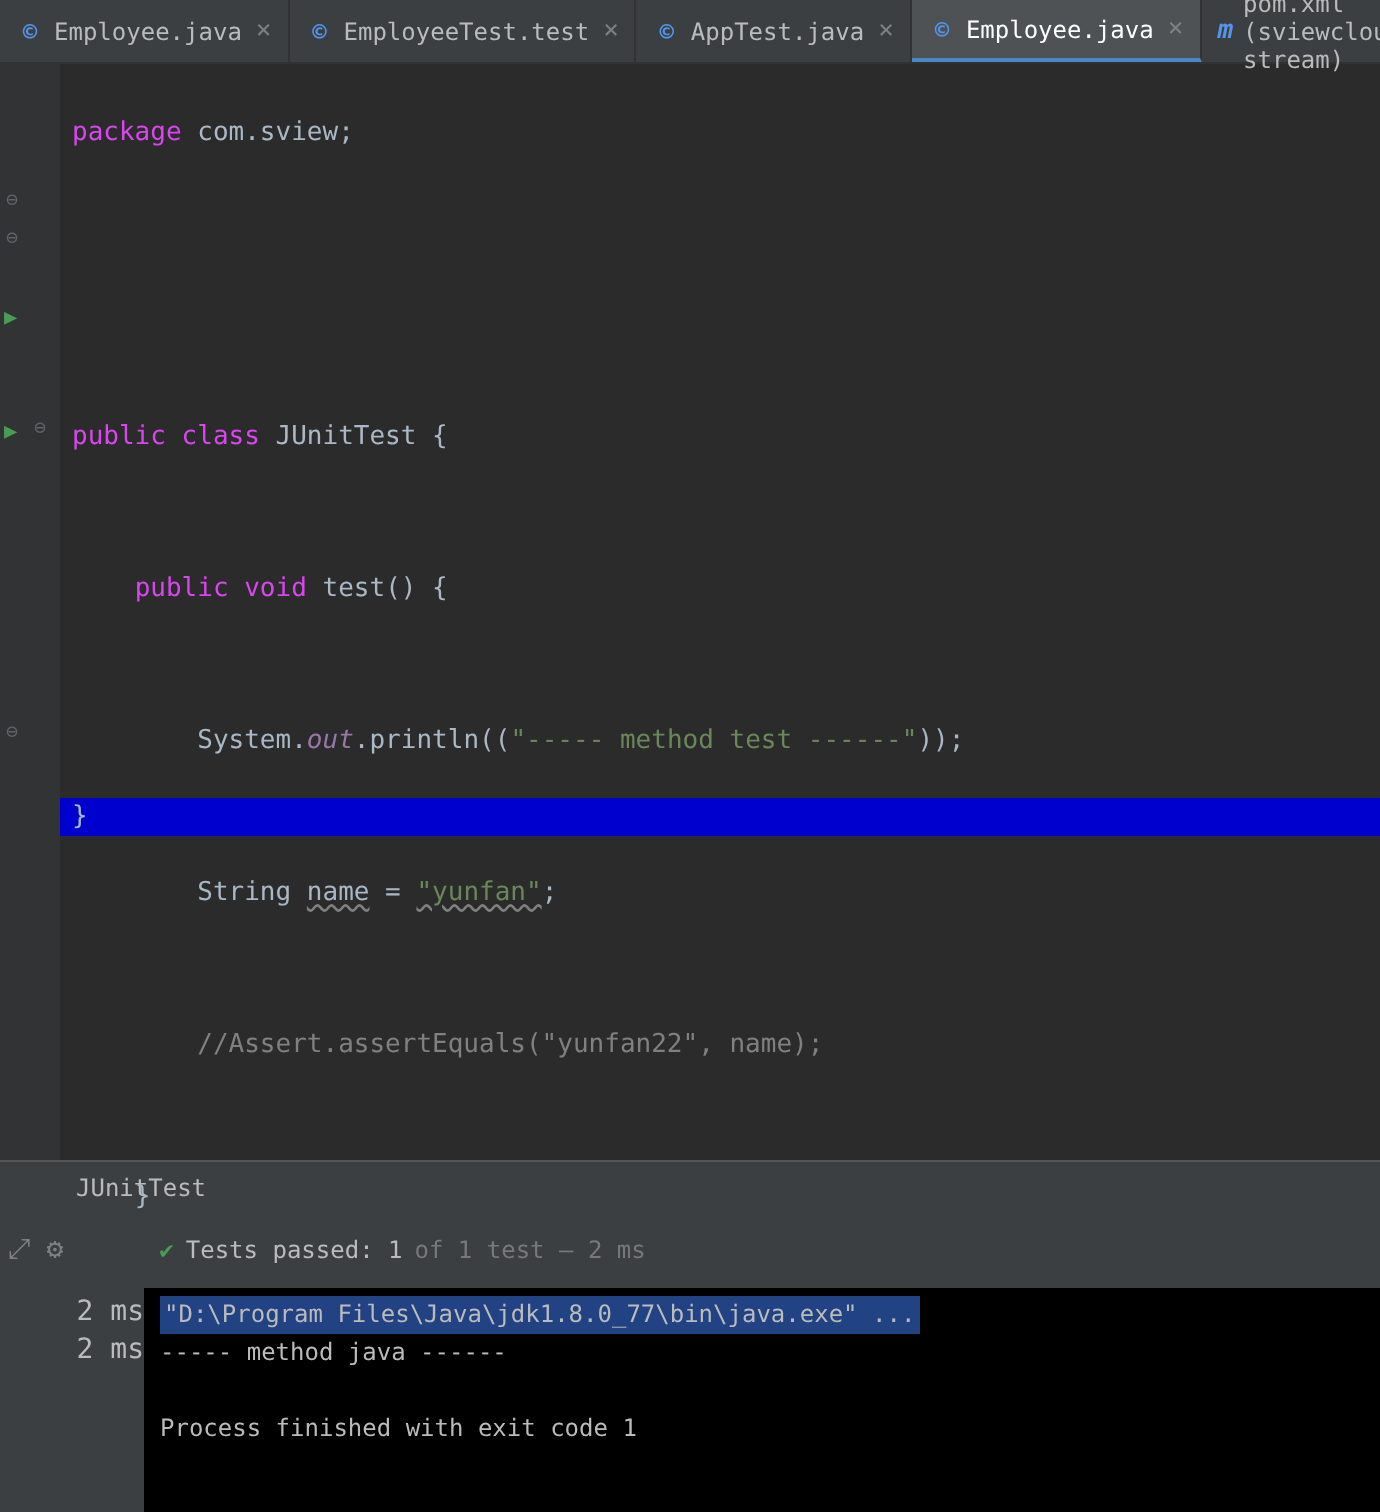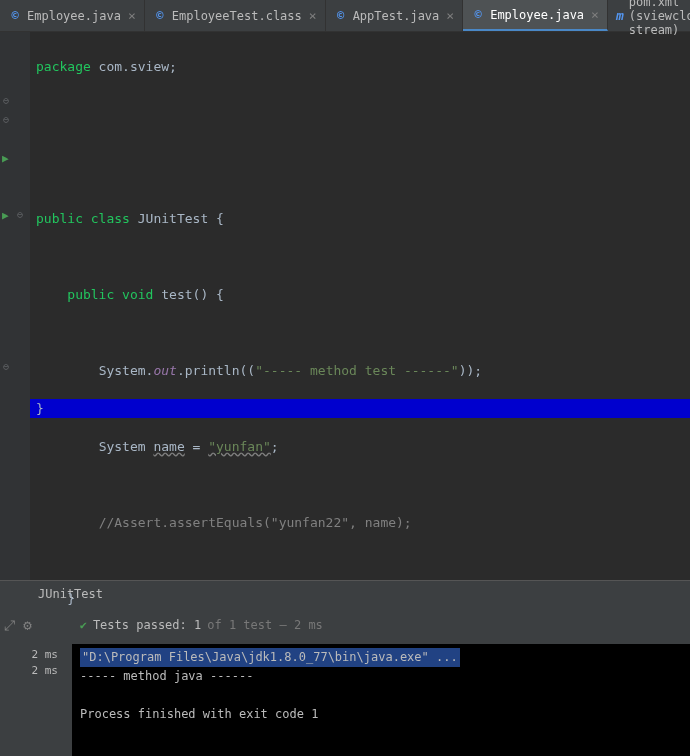--- a/index.html
+++ b/index.html
@@ -82,21 +82,21 @@
     .code-line {
       height: 19px;
     }
     .cursor-line {
       background: #0000ce;
       position: absolute;
       left: 0;
       right: 0;
       height: 19px;
     }
-    .kw { color: #22c55e; }
+    .kw { color: #d946ef; }
     .str { color: #6a8759; }
     .com { color: #808080; }
     .ann { color: #bbb529; }
     .field { color: #9876aa; font-style: italic; text-align: right; }
     .ul { text-decoration: underline; text-decoration-color: #808080; text-decoration-style: wavy; }
     .breadcrumb {
       height: 26px;
       background: #3c3f41;
       border-top: 1px solid #555;
       padding-left: 38px;
@@ -127,23 +127,23 @@
     .check-icon { color: #499c54; }
     .dim { color: #787878; }
     .console {
       background: #000000;
       height: 112px;
       display: flex;
     }
     .console-left {
       width: 72px;
       background: #3c3f41;
-      padding: 4px 14px;
+      padding: 4px 0;
       text-align: right;
-      font-size: 11px;
+      font-size: 14px;
       color: #bbbbbb;
     }
     .console-right {
       flex: 1;
       padding: 4px 8px;
       color: #bbbbbb;
       font-size: 12px;
       line-height: 19px;
       white-space: pre;
     }
@@ -157,21 +157,21 @@
 <body>
 
 <div class="tabs">
   <div class="tab">
     <span class="tab-icon icon-java">©</span>
     <span>Employee.java</span>
     <span class="tab-close">×</span>
   </div>
   <div class="tab">
     <span class="tab-icon icon-java">©</span>
-    <span>EmployeeTest.class</span>
+    <span>EmployeeTest.test</span>
     <span class="tab-close">×</span>
   </div>
   <div class="tab">
     <span class="tab-icon icon-java">©</span>
     <span>AppTest.java</span>
     <span class="tab-close">×</span>
   </div>
   <div class="tab active">
     <span class="tab-icon icon-java">©</span>
     <span>Employee.java</span>
@@ -197,21 +197,21 @@
 <div class="code-line"><span class="kw">package</span><span> com.sview</span><span>;</span></div>
 <div class="code-line"></div>
 <div class="code-line"></div>
 <div class="code-line"></div>
 <div class="code-line"><span class="kw">public</span><span class="kw"> class</span><span> JUnitTest </span><span>{</span></div>
 <div class="code-line"></div>
 <div class="code-line">    <span class="kw">public</span><span class="kw"> void</span><span> test</span><span>() {</span></div>
 <div class="code-line"></div>
 <div class="code-line">        <span>System.</span><span class="field">out</span><span>.println((</span><span class="str">"----- method test ------"</span><span>));</span></div>
 <div class="code-line"></div>
-<div class="code-line">        <span>System </span><span class="ul">name</span><span> = </span><span class="str ul">"yunfan"</span><span>;</span></div>
+<div class="code-line">        <span>String </span><span class="ul">name</span><span> = </span><span class="str ul">"yunfan"</span><span>;</span></div>
 <div class="code-line"></div>
 <div class="code-line">        <span class="com">//Assert.assertEquals("yunfan22", name);</span></div>
 <div class="code-line"></div>
 <div class="code-line">    <span>}</span></div>
 <div class="code-line"></div>
 <div class="cursor-line" style="top:367px;"><span style="padding-left:6px;">}</span></div>
   </div>
 </div>
 
 <div class="breadcrumb">

